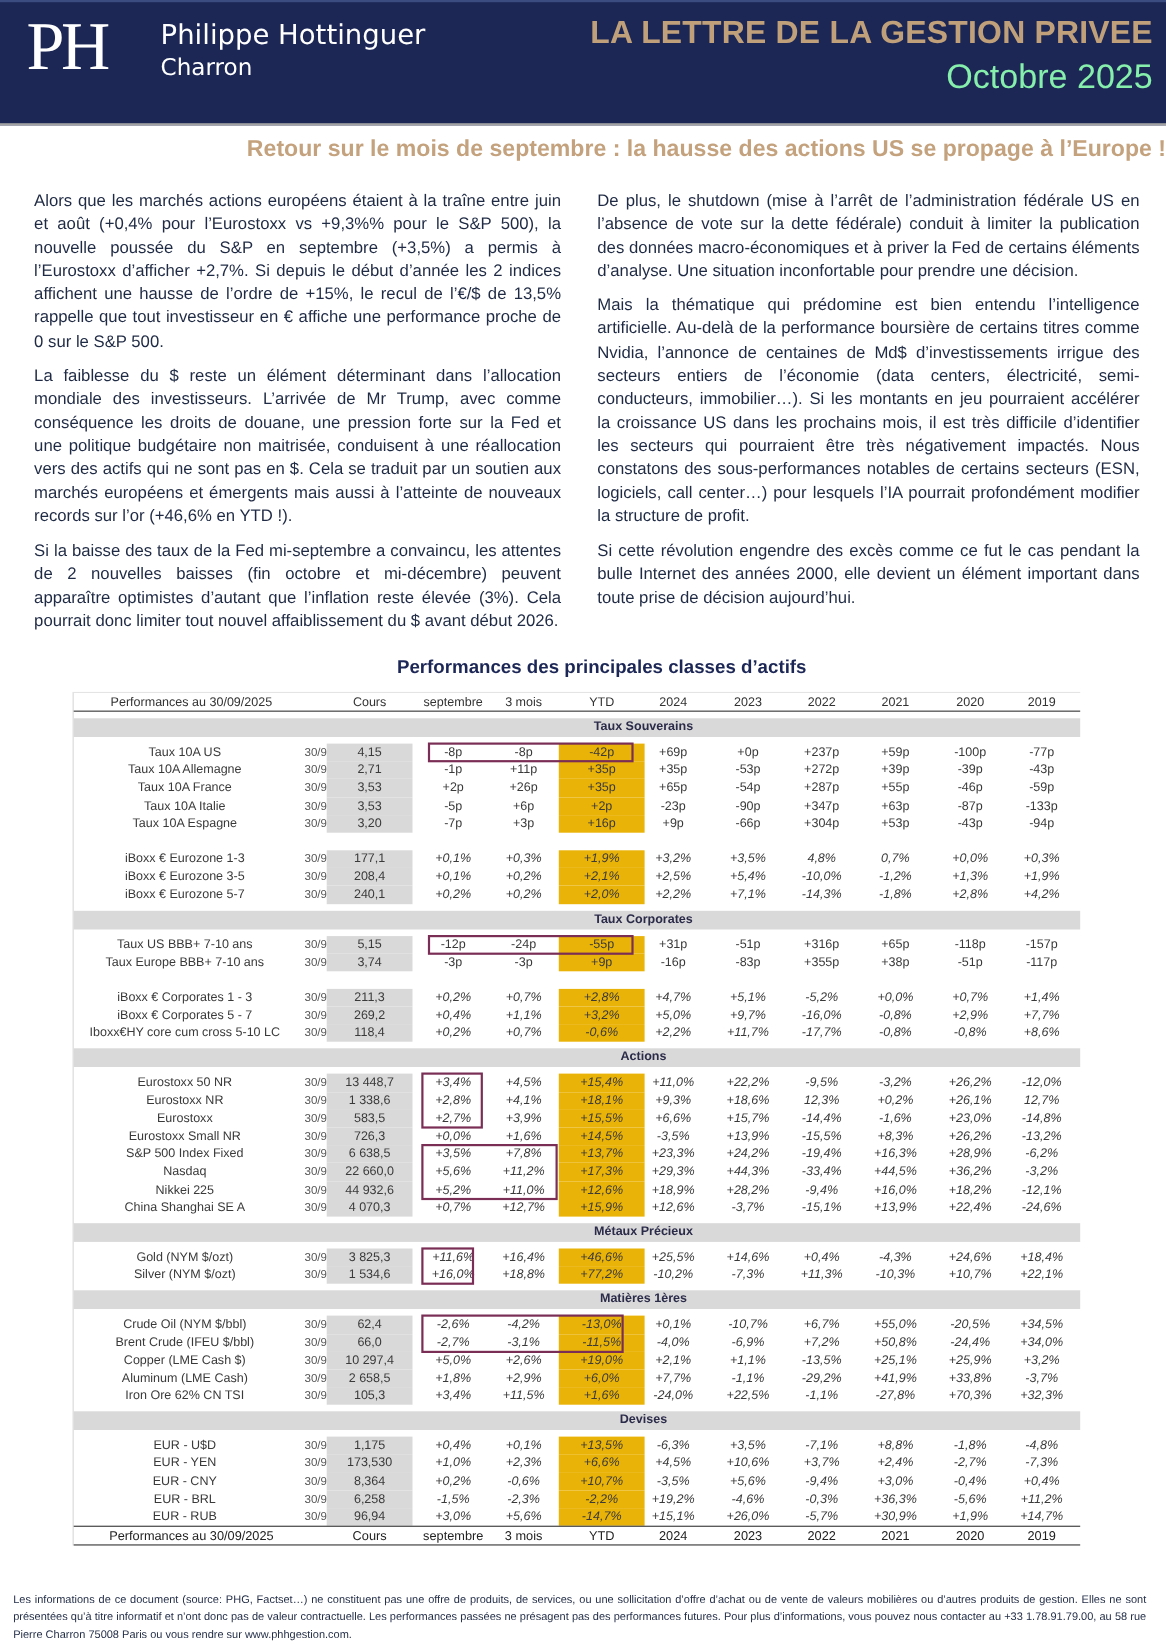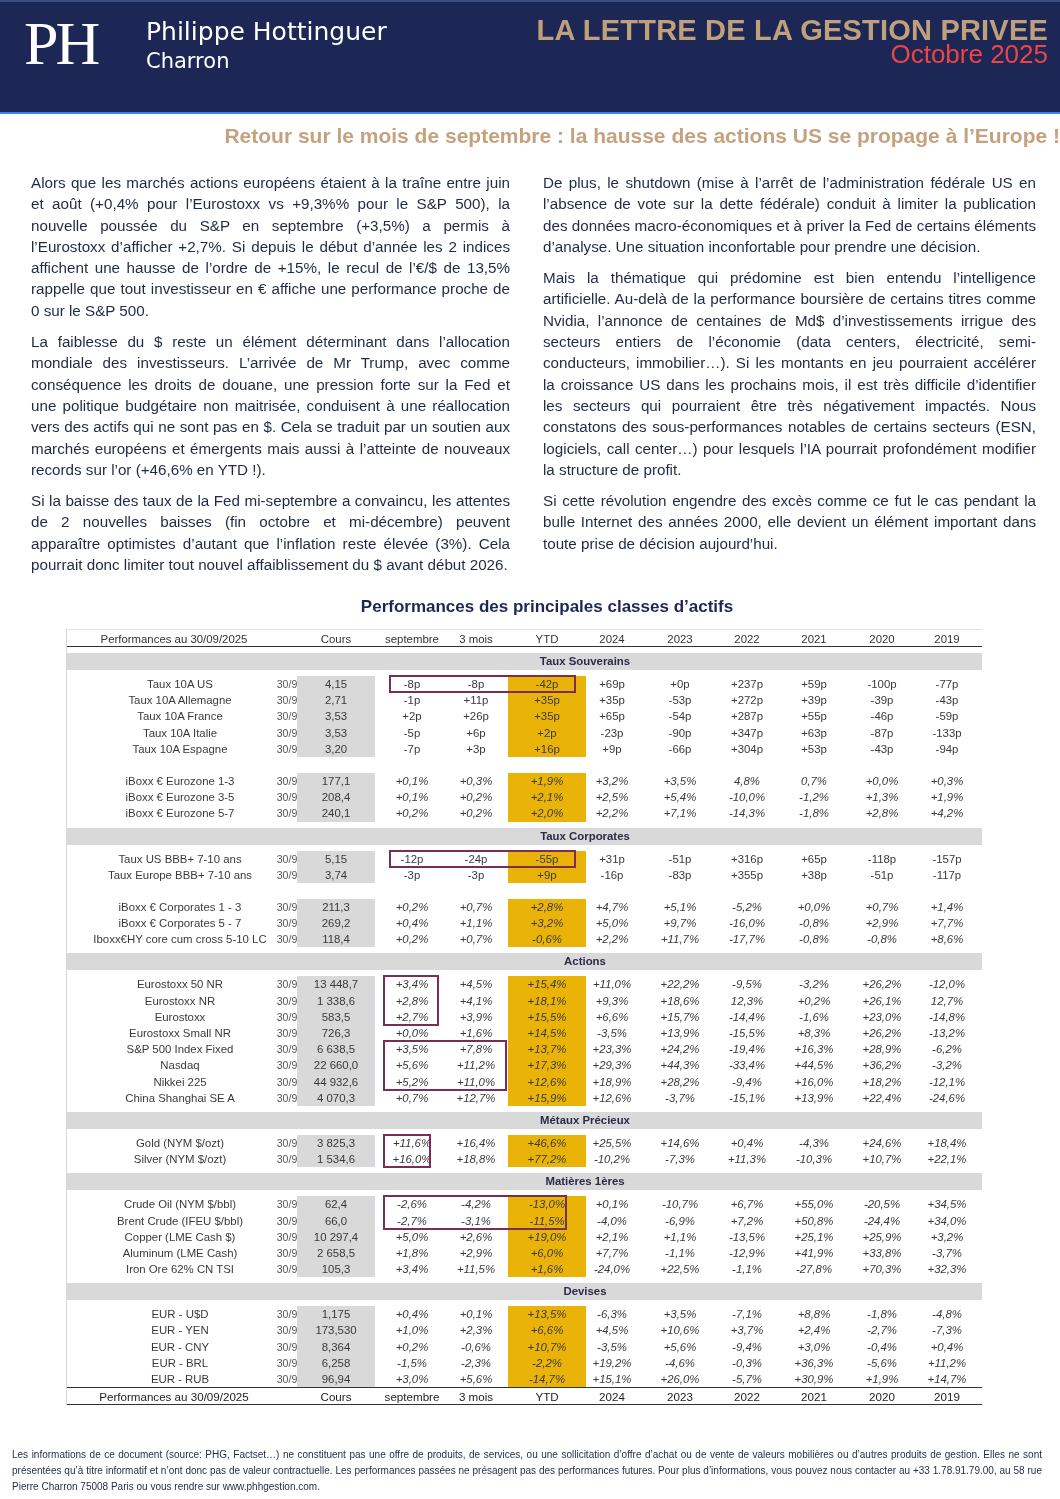--- a/index.html
+++ b/index.html
@@ -1,46 +1,46 @@
 <!DOCTYPE html>
 <html><head>
 <meta charset="utf-8">
 <style>
   * { box-sizing: border-box; margin: 0; padding: 0; }
   html, body { width: 1060px; height: 1499px; background: #ffffff; overflow: hidden; }
   body { position: relative; font-family: "Liberation Sans", sans-serif; color: #1f2a44; }
 
   
-  .header { position: absolute; left: 0; top: 0; width: 1060px; height: 114px; background: #1c2756; border-top: 2px solid #3a4c80; border-bottom: 2px solid #3b82f6; }
+  .header { position: absolute; left: 0; top: 0; width: 1060px; height: 114px; background: #1c2756; border-top: 2px solid #3a4c80; border-bottom: 2px solid #a3a3a3; }
   .logo-mark { position: absolute; left: 24px; top: 10px; font-family: "Liberation Serif", serif; font-size: 62px; color: #ffffff; letter-spacing: -3px; line-height: 1; }
   .logo-name { position: absolute; left: 146px; top: 16px; font-family: "DejaVu Sans", sans-serif; font-size: 25px; color: #ffffff; font-weight: normal; line-height: 1.1; }
   .logo-sub { position: absolute; left: 146px; top: 48px; font-family: "DejaVu Sans", sans-serif; font-size: 21px; color: #ffffff; line-height: 1.1; }
   .letter-title { position: absolute; right: 12px; top: 12px; font-size: 29px; font-weight: bold; color: #bfa07a; letter-spacing: 0.2px; white-space: nowrap; }
-  .letter-date { position: absolute; right: 12px; top: 37px; font-size: 26px; color: #ef4444; white-space: nowrap; }
+  .letter-date { position: absolute; right: 12px; top: 50px; font-size: 31px; color: #86efac; white-space: nowrap; }
 
   .headline { position: absolute; left: 0; top: 124px; width: 1060px; text-align: right; font-size: 21px; font-weight: bold; color: #c4a27e; }
 
   .col { position: absolute; top: 172px; font-family: "Liberation Sans", sans-serif; font-size: 15.2px; line-height: 21.3px; color: #1f2a44; text-align: justify; }
   .col.left { left: 31px; width: 479px; }
   .col.right { left: 543px; width: 493px; }
   .col p { margin-bottom: 10px; }
 
   .table-title { position: absolute; left: 0; top: 597px; width: 1094px; text-align: center; font-size: 17px; font-weight: bold; color: #1c2756; }
 
   
   .perf-table { position: absolute; left: 66px; top: 629px; width: 916px; border-left: 1px solid #d8d8d8; }
   .trow { position: relative; height: 16.2px; font-size: 11.4px; color: #3a3a3a; white-space: nowrap; }
   .trow > span { position: absolute; top: 0; line-height: 16.2px; text-align: center; }
   .hdr { height: 18px; border-top: 1px solid #e4e4e4; border-bottom: 1.5px solid #333; font-weight: normal; color: #333; }
   .hdr > span { line-height: 18px; }
   .hdr.bottom { border-top: 1.5px solid #333; border-bottom: 1.5px solid #333; font-size: 11.6px; color: #222; }
   .section { height: 17px; background: #d9d9d9; margin-top: 6px; margin-bottom: 6px; font-weight: bold; color: #2b2b4a; }
   .section > span { left: 0; width: 916px; padding-left: 120px; line-height: 17px; }
   .spacer { height: 16px; }
-  .c-name { left: 13px; width: 200px; text-align: left; }
+  .c-name { left: 1px; width: 200px; text-align: left; }
   .c-date { left: 205px; width: 30px; color: #555; font-size: 10.5px; }
   .c-cours { left: 230px; width: 78px; background: #d9d9d9; }
   .c-m { left: 316px; width: 58px; }
   .c-3m { left: 378px; width: 62px; }
   .c-ytd { left: 441px; width: 78px; background: #eab308; }
   .c-y0 { left: 515px; width: 60px; }
   .c-y1 { left: 583px; width: 60px; }
   .c-y2 { left: 650px; width: 60px; }
   .c-y3 { left: 717px; width: 60px; }
   .c-y4 { left: 785px; width: 60px; }
@@ -477,21 +477,21 @@
       </div>
       <div class="trow pct">
         <span class="c-name">Aluminum (LME Cash)</span>
         <span class="c-date">30/9</span>
         <span class="c-cours">2 658,5</span>
         <span class="c-m num">+1,8%</span>
         <span class="c-3m num">+2,9%</span>
         <span class="c-ytd num">+6,0%</span>
         <span class="c-y0 num">+7,7%</span>
         <span class="c-y1 num">-1,1%</span>
-        <span class="c-y2 num">-12,9%</span>
+        <span class="c-y2 num">-29,2%</span>
         <span class="c-y3 num">+41,9%</span>
         <span class="c-y4 num">+33,8%</span>
         <span class="c-y5 num">-3,7%</span>
       </div>
       <div class="trow pct">
         <span class="c-name">Iron Ore 62% CN TSI</span>
         <span class="c-date">30/9</span>
         <span class="c-cours">105,3</span>
         <span class="c-m num">+3,4%</span>
         <span class="c-3m num">+11,5%</span>

